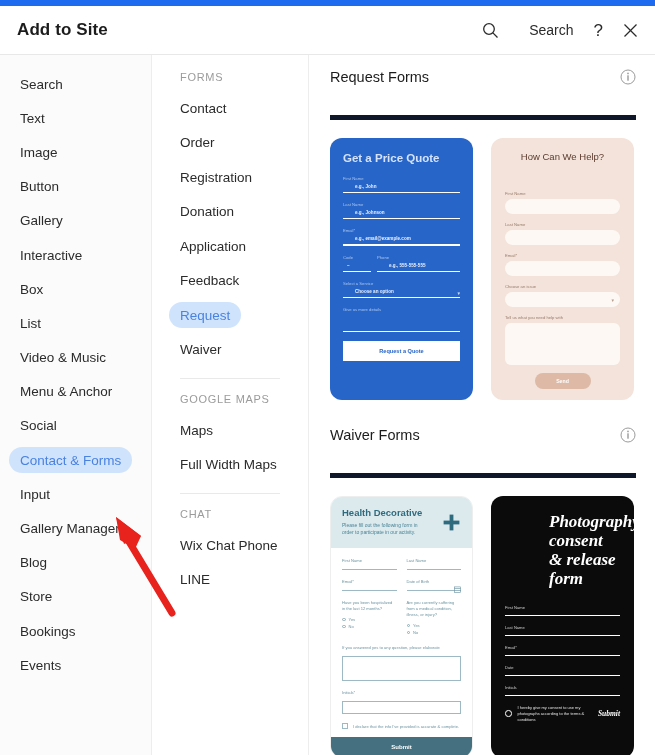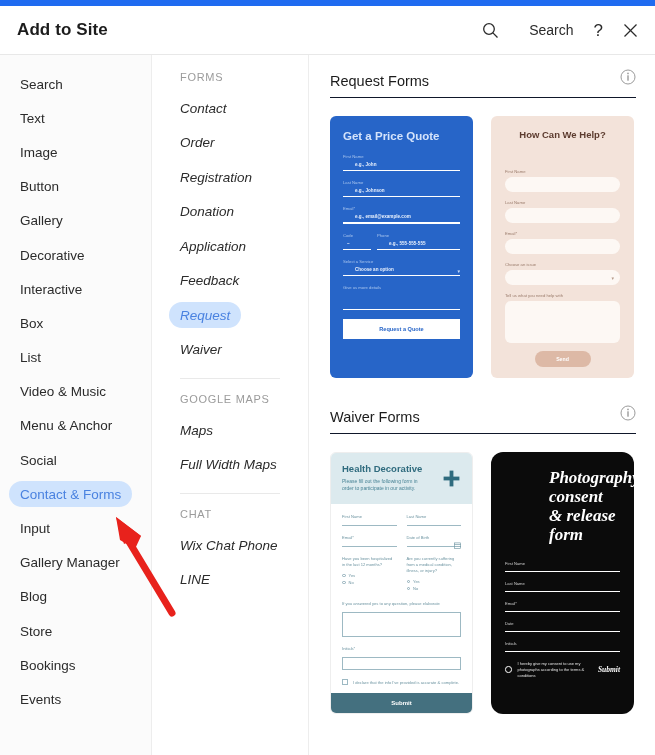--- a/index.html
+++ b/index.html
@@ -67,56 +67,56 @@
     font-size: 11px; color:#9b9b9b; letter-spacing:.7px;
     padding-left: 28px; margin-bottom: 8px; text-transform:uppercase;
   }
   .sub-item {
     height: 34.5px; display:flex; align-items:center;
     padding-left: 28px; font-size: 13.5px; color:#2b2b2b; cursor:pointer;
     white-space:nowrap;
   }
   .sub-item .pill {
     display:inline-flex; align-items:center; height:26px; padding:0 11px;
-    margin-left:-11px; border-radius:14px;font-style:italic;
+    margin-left:-11px; border-radius:14px;
   }
   .sub-item.selected .pill { background:#cfe3fd; color:#4a82e0; }
   .sub-div { height:1px; background:#e9e9e9; margin: 11px 28px 14px 28px; }
 
   
   .col-main { flex:1; background:#fff; padding: 14px 19px 0 21px; overflow:hidden; }
   .section-head {
-    display:flex; align-items:flex-end; justify-content:space-between;
-    padding-bottom: 8px; border-bottom: 1px solid #0f172a;
+    display:flex; align-items:flex-start; justify-content:space-between;
+    padding-bottom: 26px; border-bottom: 5px solid #0f172a;
   }
   .section-title { font-size: 14.5px; color:#1c1c1c; }
   .info-icon { cursor:pointer; }
   .cards { display:flex; gap: 18px; margin-top: 18px; }
-  .card { width: 143px; height: 262px; border-radius: 6px; overflow:hidden; position:relative; cursor:pointer; }
+  .card { width: 143px; height: 262px; border-radius: 12px; overflow:hidden; position:relative; cursor:pointer; }
 
   
   .c-blue { background:#2765c8; padding: 14px 13px 0 13px; }
   .c-blue .ttl { color:#d4e3fb; font-size: 11.5px; font-weight:700; margin-bottom: 12px; }
   .c-blue .lbl { color:#a9c5ee; font-size: 4.2px; margin-bottom: 3px; }
   .c-blue .val { color:#e8f0fd; font-size: 4.6px; font-weight:700; padding-left: 12px; margin-bottom: 3px; }
   .c-blue .line { height: 1.2px; background:#ffffff; margin-bottom: 9px; }
   .row2 { display:flex; gap: 6px; }
   .row2 .colA { width: 28px; }
   .row2 .colB { flex:1; }
   .caret { font-size:5px; color:#cfe0f8; }
   .selrow { display:flex; justify-content:space-between; align-items:center; padding-left:12px; }
   .c-blue .btn {
     background:#fff; color:#2765c8; font-size: 5.6px; font-weight:700;
     text-align:center; padding: 7px 0; margin-top: 6px;
   }
   .spacer-lg { height: 16px; }
 
   
   .c-beige { background:#f3e3da; padding: 13px 14px 0 14px; }
-  .c-beige .ttl { color:#5c3b2e; font-size: 9.5px; font-weight:700; text-align:center; margin-bottom: 29px; }
+  .c-beige .ttl { color:#5c3b2e; font-size: 9.5px; font-weight:400; text-align:center; margin-bottom: 29px; }
   .c-beige .lbl { color:#9a7b6b; font-size: 4.2px; margin-bottom: 3px; }
   .c-beige .fld { background:#fdf8f4; border-radius: 8px; height: 15px; margin-bottom: 8px; }
   .c-beige .fld.sel { display:flex; align-items:center; justify-content:flex-end; padding-right:6px; }
   .c-beige .fld.ta { height: 42px; border-radius: 6px; }
   .c-beige .chev { font-size: 5px; color:#b59a8a; }
   .c-beige .btn {
     background:#ddb9a6; color:#fff; font-size:5.2px; font-weight:700;
     border-radius: 9px; text-align:center; padding: 5px 0; width: 56px; margin: 6px auto 0 auto;
   }
 
@@ -199,23 +199,20 @@
           <span class="pill">Text</span>
         </div>
         <div class="cat-item">
           <span class="pill">Image</span>
         </div>
         <div class="cat-item">
           <span class="pill">Button</span>
         </div>
         <div class="cat-item">
           <span class="pill">Gallery</span>
-        </div>
-        <div class="cat-item">
-          <span class="pill">Decorative</span>
         </div>
         <div class="cat-item">
           <span class="pill">Interactive</span>
         </div>
         <div class="cat-item">
           <span class="pill">Box</span>
         </div>
         <div class="cat-item">
           <span class="pill">List</span>
         </div>

